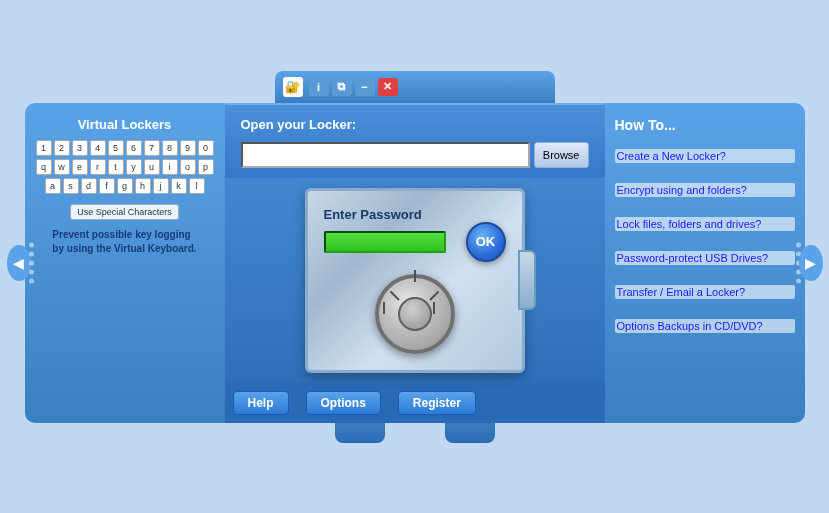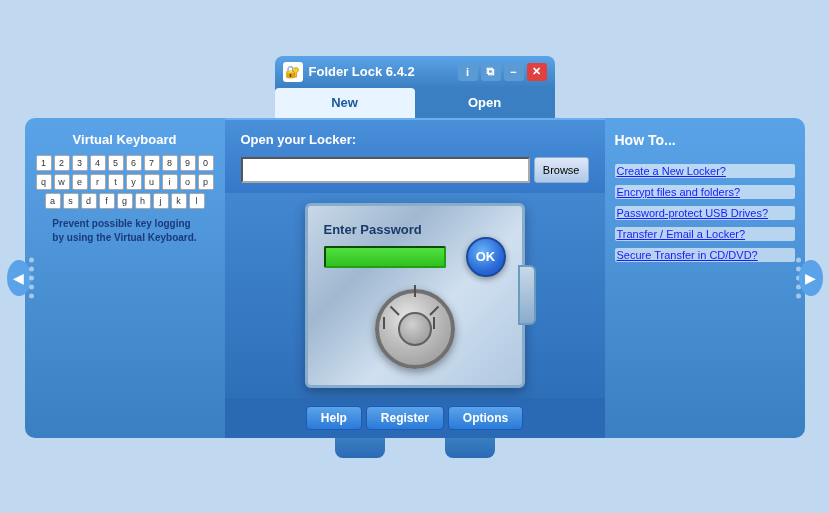--- a/index.html
+++ b/index.html
@@ -327,22 +327,21 @@
       height: 60px;
       background: linear-gradient(180deg, #c8d8e8, #8aaccc);
       border-radius: 0 6px 6px 0;
       border: 2px solid #6a9cbc;
     }
 
     
     .bottom-bar {
       background: #2a6ab5;
       display: flex;
-      justify-content: center;
-      gap: 4px;
+      gap: 17px;
       padding: 8px;
     }
     .bottom-btn {
       background: linear-gradient(180deg, #5ba3e8 0%, #2a7ad8 100%);
       border: 1px solid #1a5ab8;
       border-radius: 4px;
       padding: 4px 14px;
       color: white;
       font-size: 12px;
       font-weight: bold;
@@ -379,23 +378,22 @@
     .how-to-title {
       color: white;
       font-size: 14px;
       font-weight: bold;
       margin-bottom: 12px;
     }
     .how-to-link {
       color: #1a1aff;
       font-size: 11px;
       cursor: pointer;
-      text-decoration: underline;
       display: block;
-      margin-bottom: 3px;
+      margin-bottom: 16px;
       background: rgba(255,255,255,0.6);
       padding: 1px 2px;
       border-radius: 2px;
     }
 
     
     .bottom-feet {
       display: flex;
       justify-content: space-between;
       width: 200px;
@@ -428,51 +426,42 @@
   </style>
 </head>
 <body>
 
 <div class="app-container">
 
   <div class="title-bar">
     <div class="title-bar-icon">
       <span>🔐</span>
     </div>
-    <span class="title-bar-text">Folder Lock 6.4.2</span>
     <div class="title-bar-buttons">
       <button class="tb-btn tb-btn-info">i</button>
       <button class="tb-btn tb-btn-restore">⧉</button>
       <button class="tb-btn tb-btn-min">−</button>
       <button class="tb-btn tb-btn-close">✕</button>
     </div>
   </div>
 
-  <div class="tab-strip">
-    <div class="tab tab-new">
-      <span>New</span>
-    </div>
-    <div class="tab tab-open">
-      <span>Open</span>
-    </div>
-  </div>
 
   <div class="main-row">
 
     <div class="side-panel-left">
       <div class="side-arrow-left">◀</div>
       <div class="dots-strip dots-strip-left">
         <div class="dot"></div>
           <div class="dot"></div>
           <div class="dot"></div>
         <div class="dot"></div>
           <div class="dot"></div>
       </div>
 
-      <span class="vk-title">Virtual Keyboard</span>
+      <span class="vk-title">Virtual Lockers</span>
 
       <div class="vk-keyboard">
         <div class="vk-row">
           <div class="vk-key">1</div>
           <div class="vk-key">2</div>
           <div class="vk-key">3</div>
           <div class="vk-key">4</div>
           <div class="vk-key">5</div>
           <div class="vk-key">6</div>
           <div class="vk-key">7</div>
@@ -498,20 +487,21 @@
           <div class="vk-key">d</div>
           <div class="vk-key">f</div>
           <div class="vk-key">g</div>
           <div class="vk-key">h</div>
           <div class="vk-key">j</div>
           <div class="vk-key">k</div>
           <div class="vk-key">l</div>
         </div>
       </div>
 
+      <button class="vk-special-btn">Use Special Characters</button>
 
       <div class="vk-hint">
         Prevent possible key logging<br>by using the Virtual Keyboard.
       </div>
     </div>
 
     <div class="center-panel">
       <div class="center-top">
         <div class="open-locker-label">Open your Locker:</div>
         <div class="locker-input-row">
@@ -535,42 +525,43 @@
               <div class="dial-line" style="transform: translateX(-50%) rotate(-45deg); top:10px; left:28%"></div>
               <div class="dial-line" style="transform: translateX(-50%) rotate(90deg); top:40%; left:4px; width:12px; height:2px"></div>
               <div class="dial-line" style="transform: translateX(-50%) rotate(-90deg); top:40%; right:4px; left:auto; width:12px; height:2px"></div>
             </div>
           </div>
         </div>
       </div>
 
       <div class="bottom-bar">
         <button class="bottom-btn">Help</button>
+        <button class="bottom-btn">Options</button>
         <button class="bottom-btn">Register</button>
-        <button class="bottom-btn">Options</button>
       </div>
     </div>
 
     <div class="side-panel-right">
       <div class="dots-strip dots-strip-right">
         <div class="dot"></div>
           <div class="dot"></div>
           <div class="dot"></div>
         <div class="dot"></div>
           <div class="dot"></div>
       </div>
       <div class="side-arrow-right">▶</div>
 
       <div class="how-to-title">How To...</div>
 
       <a class="how-to-link">Create a New Locker?</a>
-      <a class="how-to-link">Encrypt files and folders?</a>
+      <a class="how-to-link">Encrypt using and folders?</a>
+      <a class="how-to-link">Lock files, folders and drives?</a>
       <a class="how-to-link">Password-protect USB Drives?</a>
       <a class="how-to-link">Transfer / Email a Locker?</a>
-      <a class="how-to-link">Secure Transfer in CD/DVD?</a>
+      <a class="how-to-link">Options Backups in CD/DVD?</a>
     </div>
 
   </div>
 
   <div class="bottom-feet">
     <div class="foot"></div>
     <div class="foot"></div>
   </div>
 </div>
 

